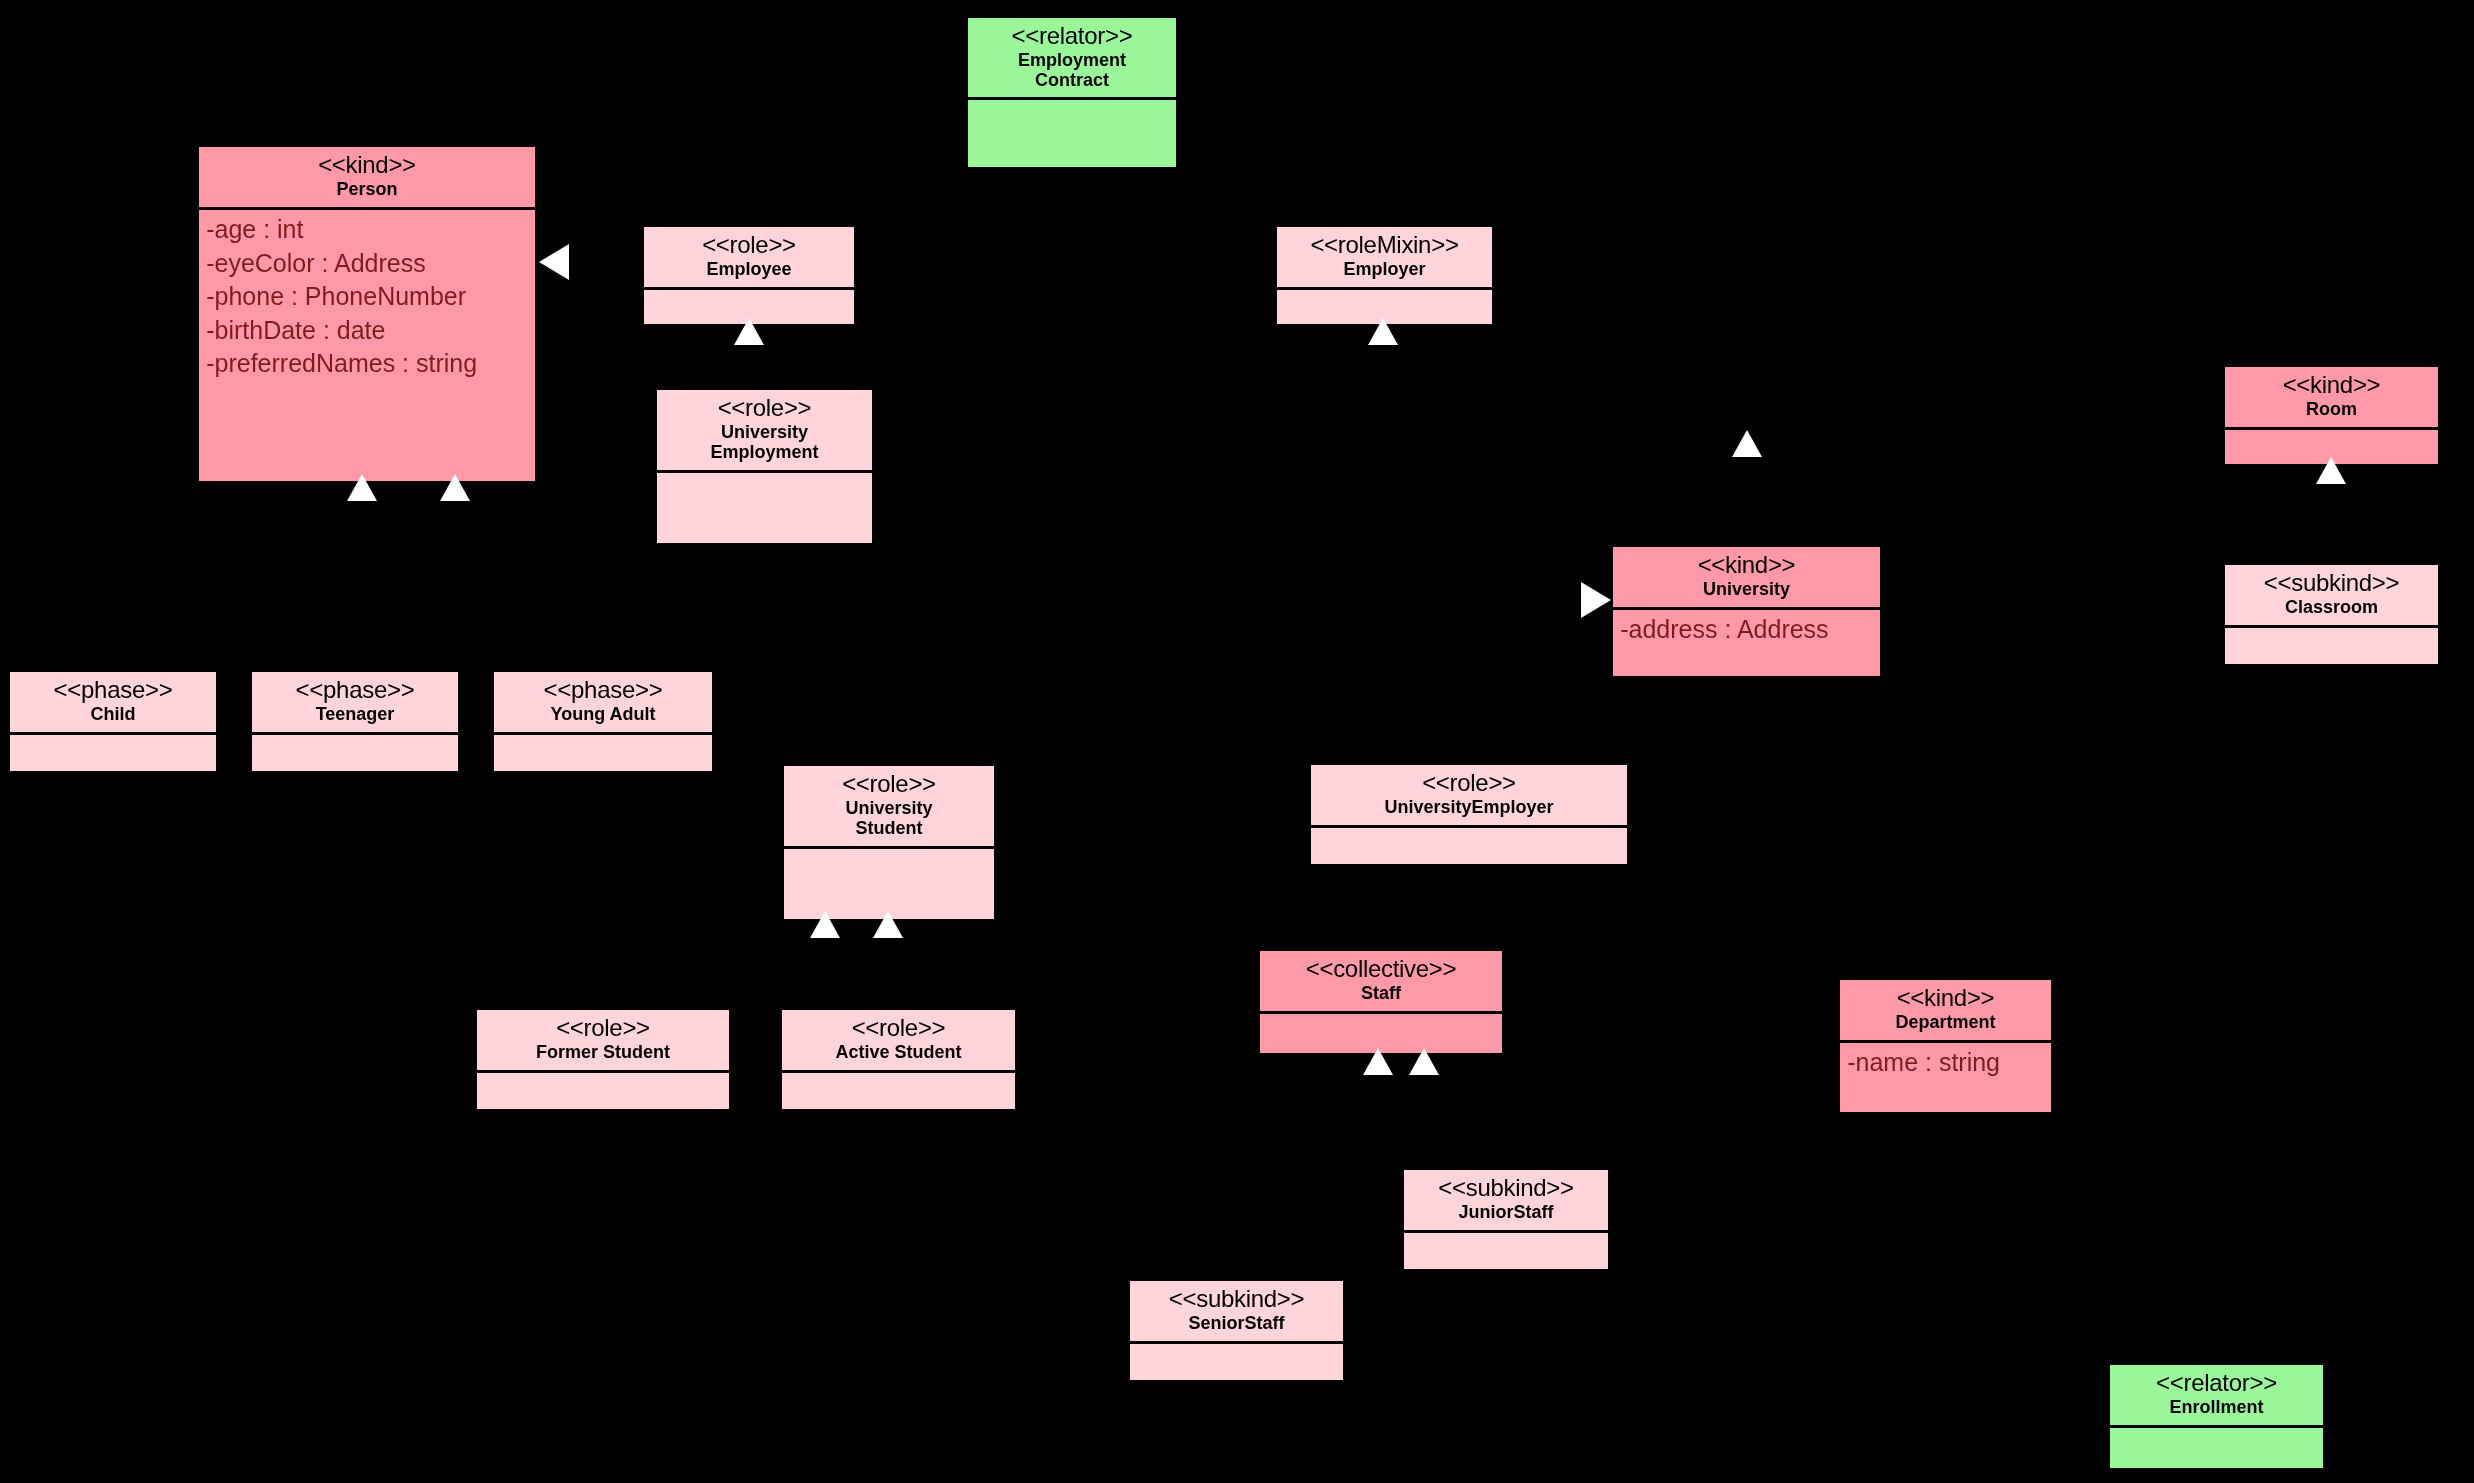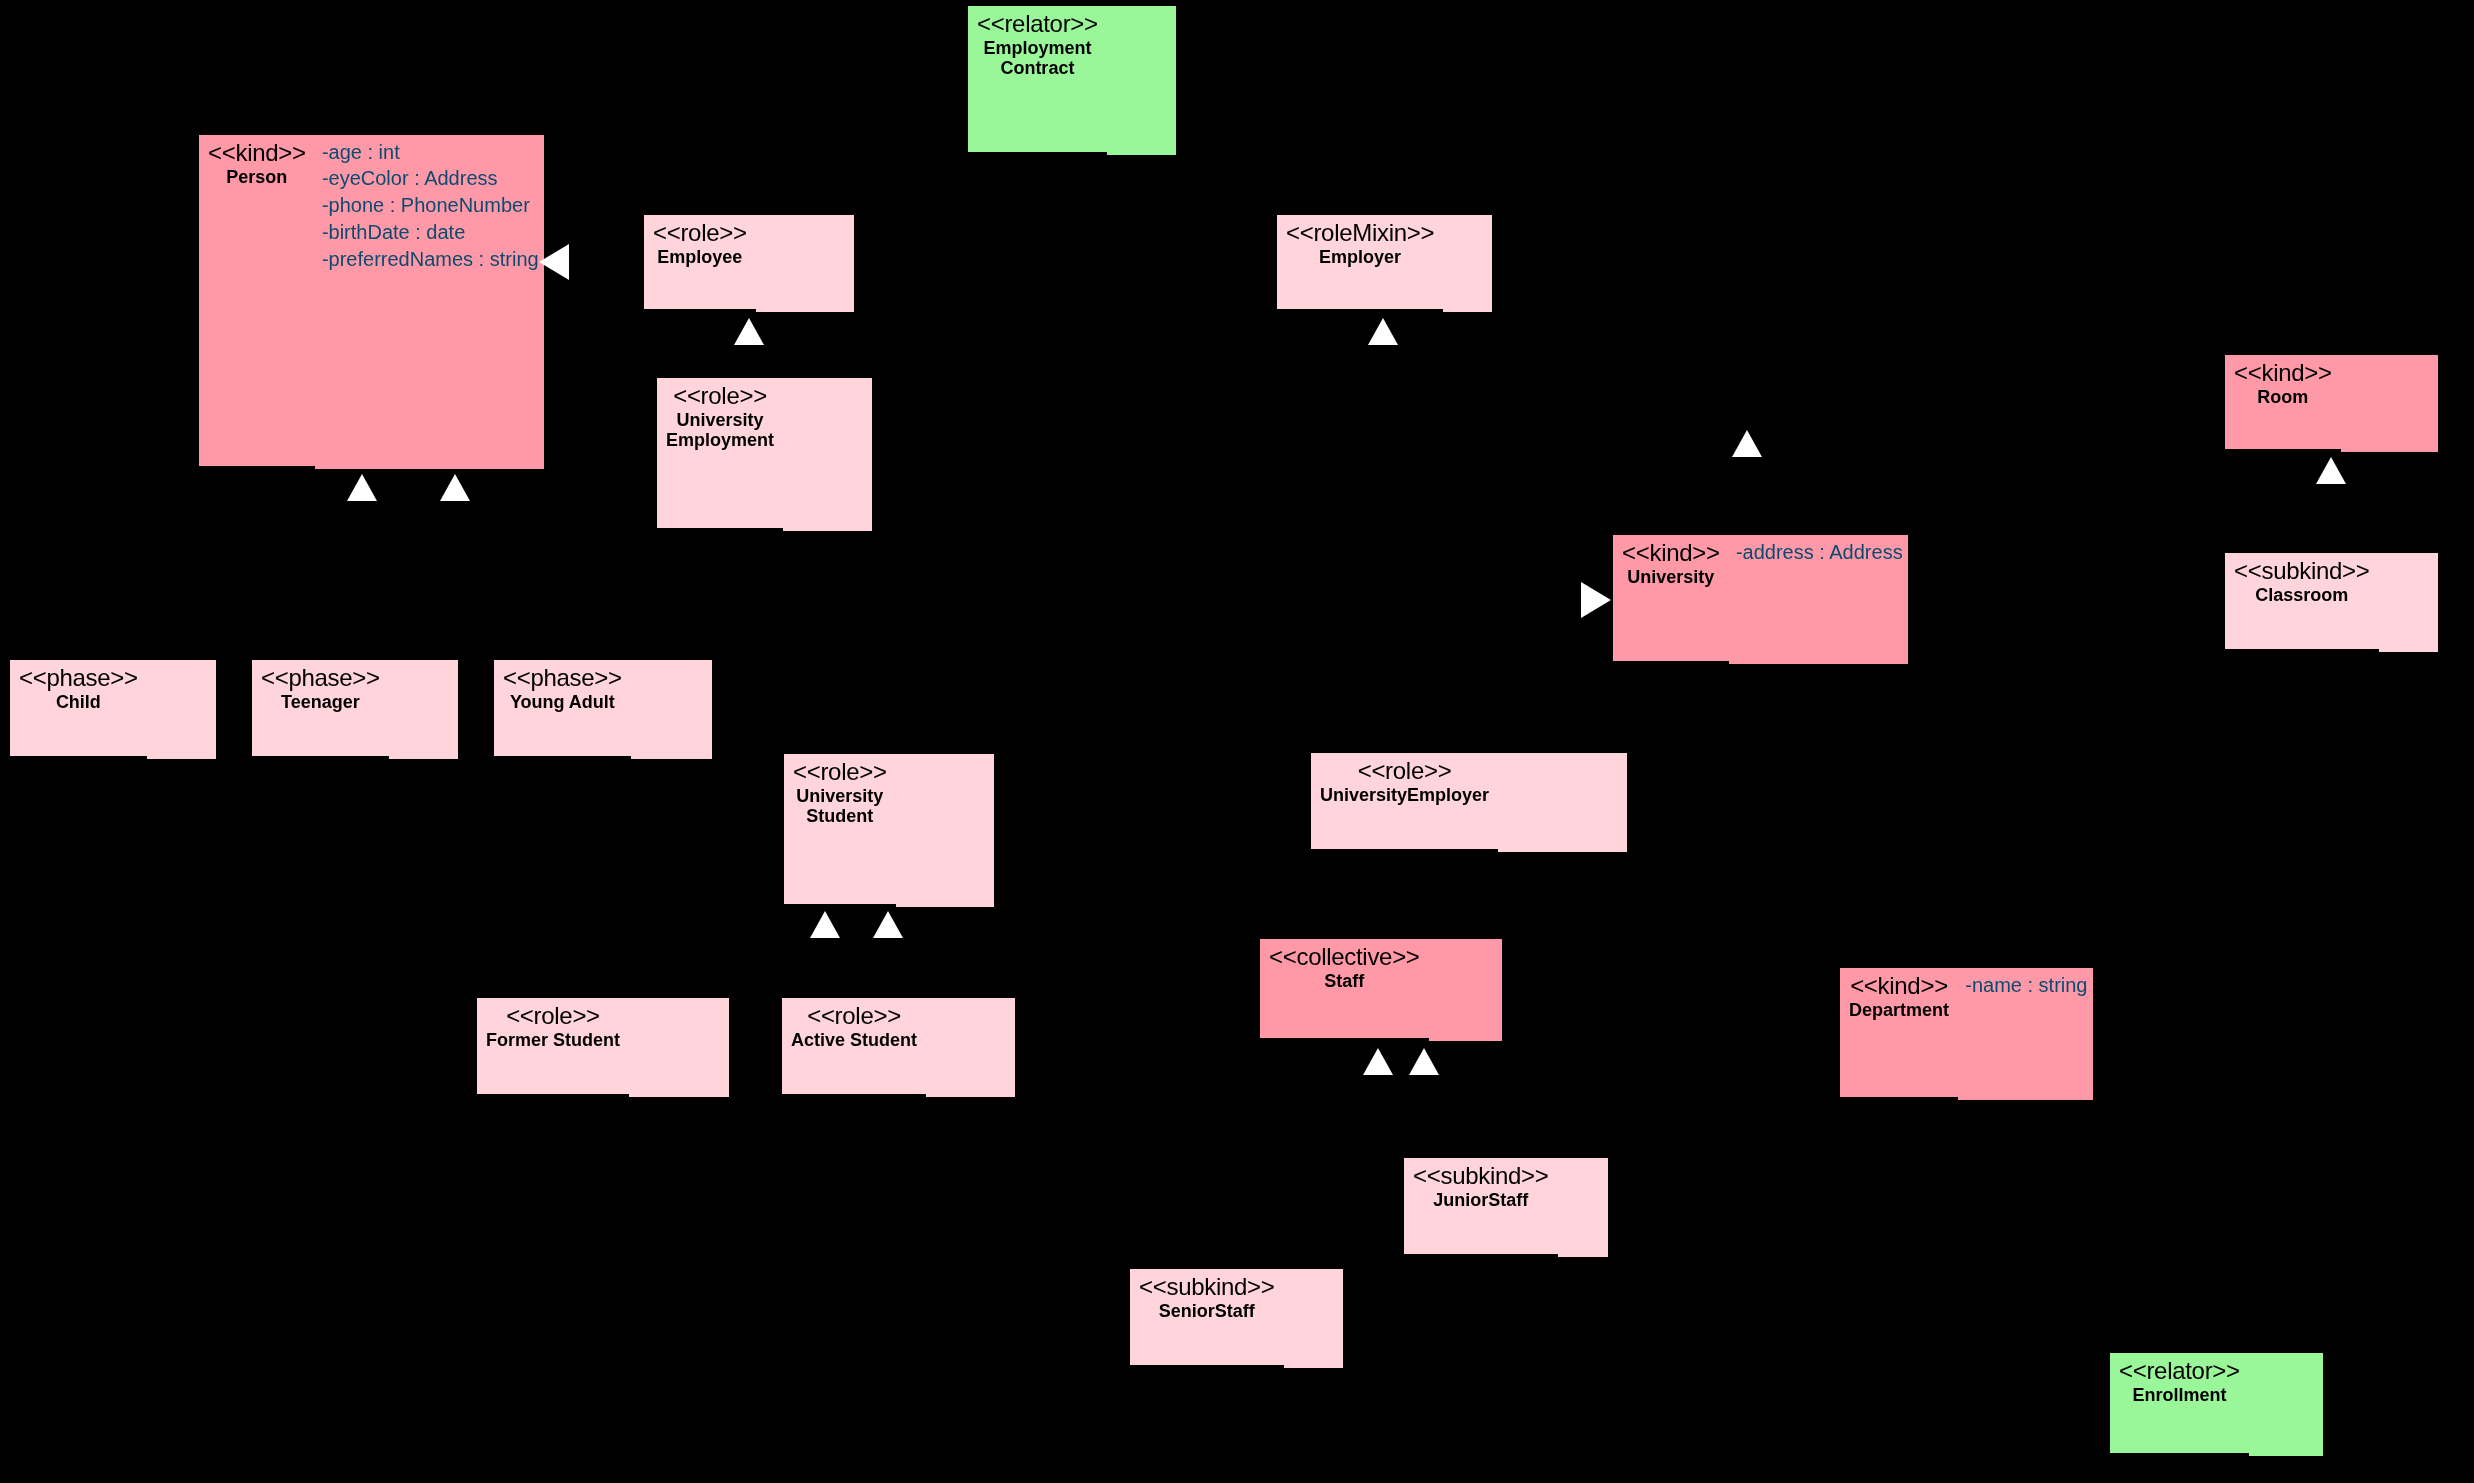--- a/index.html
+++ b/index.html
@@ -13,21 +13,22 @@
     height: 1483px;
     background: #000000;
     overflow: hidden;
     font-family: "Liberation Sans", sans-serif;
   }
   .uml-class {
     position: absolute;
     box-sizing: border-box;
     border: 1.8px solid #000000;
     display: flex;
-    flex-direction: row;
+    flex-direction: column;
+    margin-top: 12px;
   }
   .uml-head {
     box-sizing: border-box;
     padding: 5.4px 9px 7.2px 9px;
     text-align: center;
     border-bottom: 3.6px solid #000000;
     line-height: 1.12;
   }
   .stereotype {
     display: block;
@@ -45,22 +46,22 @@
     white-space: nowrap;
   }
   .uml-attrs {
     box-sizing: border-box;
     flex: 1 1 auto;
     padding: 3.6px 5.4px 3.6px 7.2px;
     text-align: left;
   }
   .attr {
     display: block;
-    font-size: 20px;
-    color: #0c4a6e;
+    font-size: 25px;
+    color: #7f1d1d;
     line-height: 1.34;
     white-space: nowrap;
   }
   
   .fill-strong { background: #FF99A8; }
   .fill-light  { background: #FFD4DB; }
   .fill-green  { background: #99F799; }
 
   
   .tri-up {

